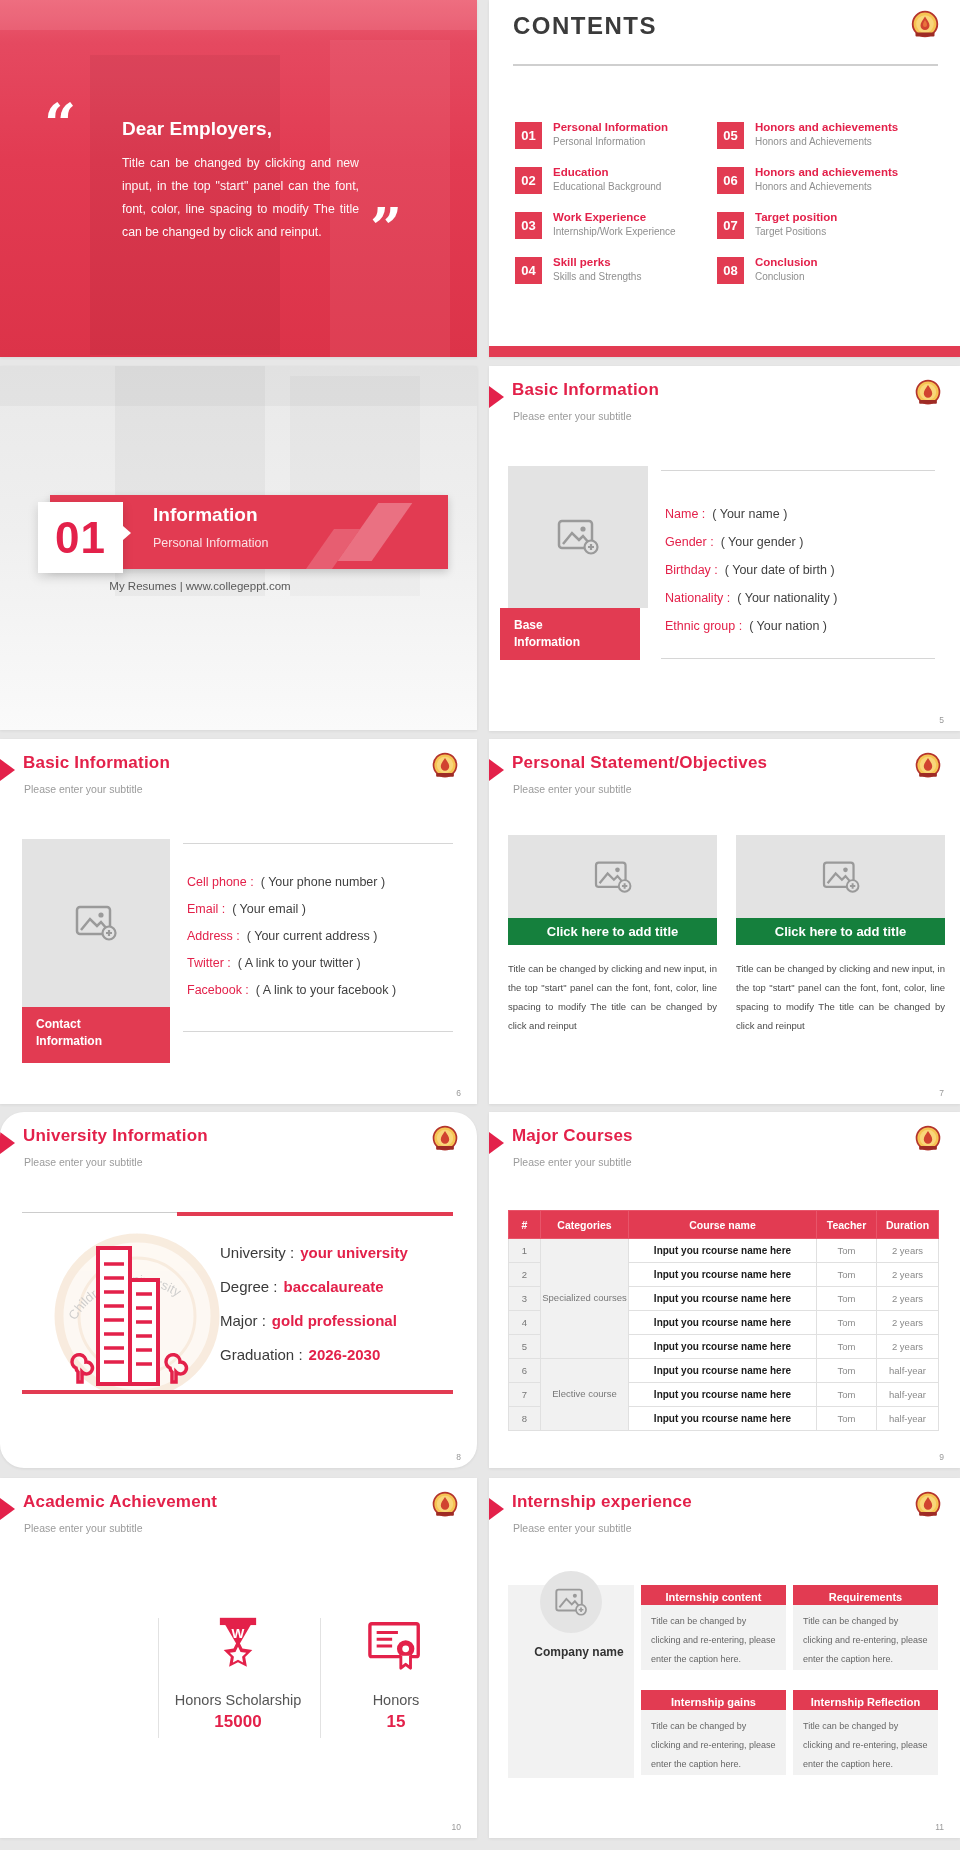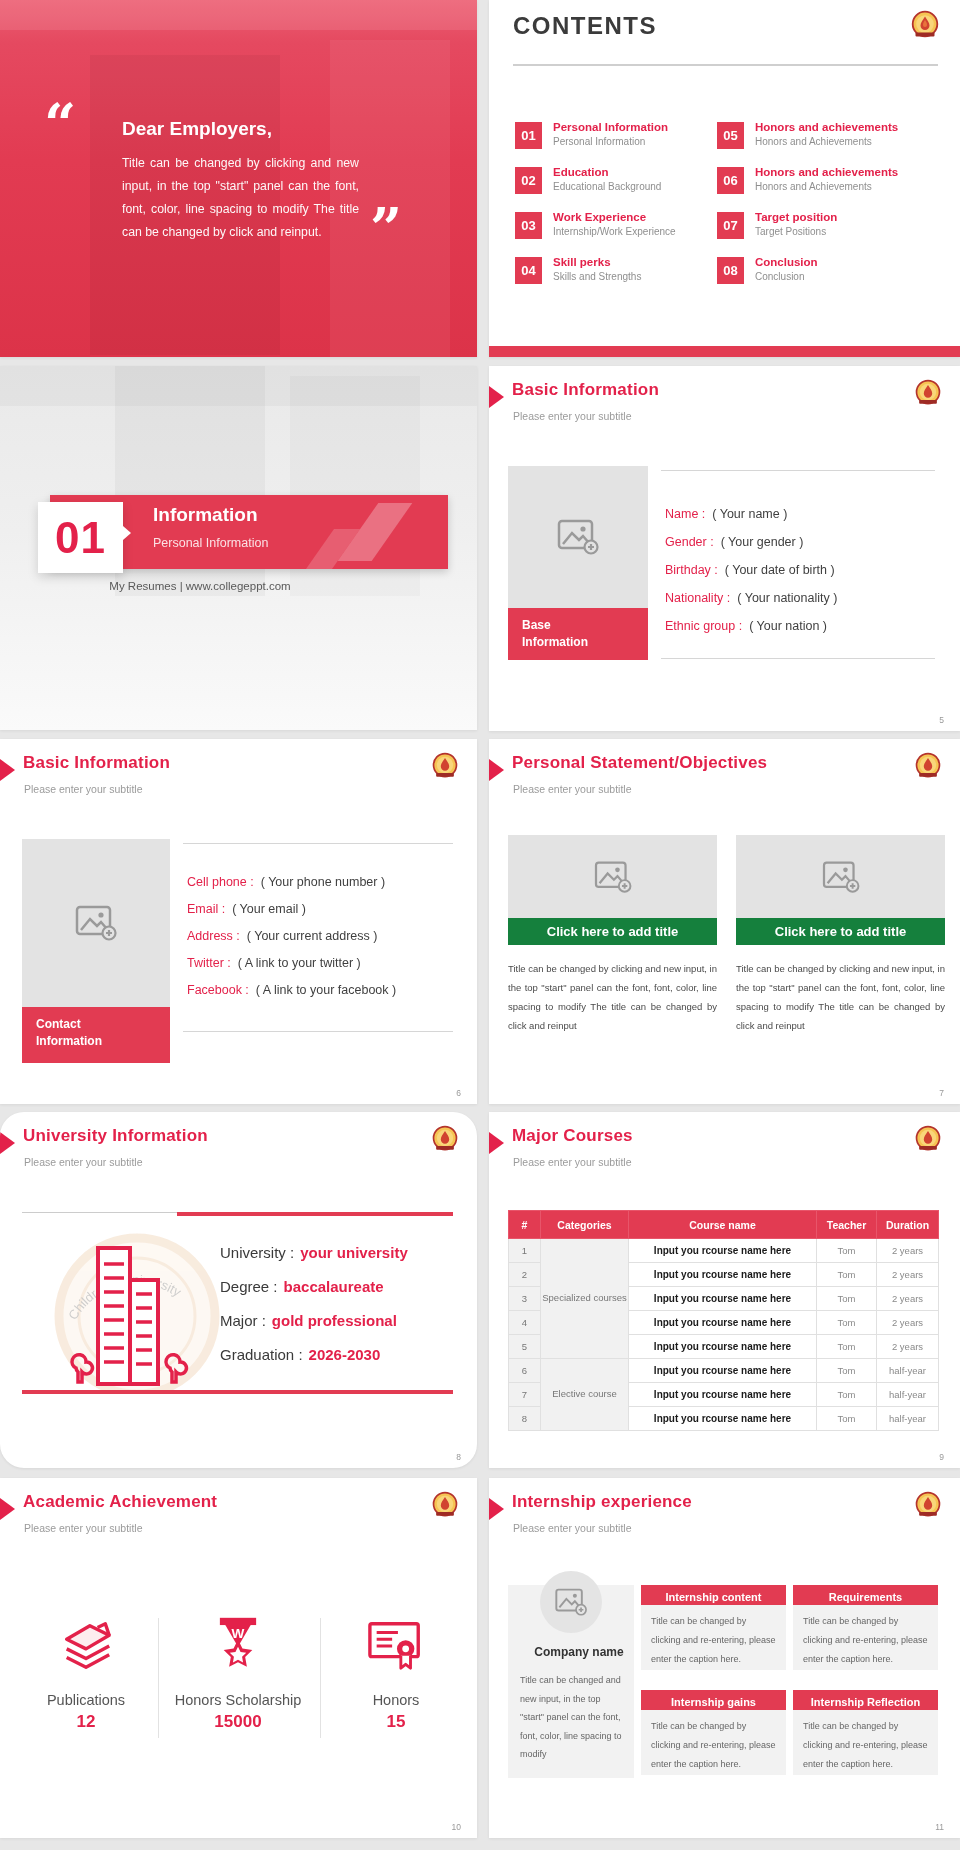--- a/index.html
+++ b/index.html
@@ -230,21 +230,21 @@
     </svg>
     <div class="ph-box" style="left:19px;top:100px;width:140px;height:142px;">
       <svg width="44" height="38" viewBox="0 0 44 38">
         <rect x="3" y="3" width="33" height="27" rx="3" fill="none" stroke="#9A9A9A" stroke-width="2.5"></rect>
         <circle cx="27" cy="11" r="2.6" fill="#9A9A9A"></circle>
         <path d="M7 26 L16 15 L23 22 L27 18 L33 25" fill="none" stroke="#9A9A9A" stroke-width="2.5"></path>
         <circle cx="35" cy="29" r="6.5" fill="#e3e3e3" stroke="#9A9A9A" stroke-width="2.2"></circle>
         <path d="M35 26 v6 M32 29 h6" stroke="#9A9A9A" stroke-width="2.2"></path>
       </svg>
     </div>
-    <div class="redbox" style="left:19px;top:242px;width:140px;height:52px;">
+    <div class="redbox" style="left:11px;top:242px;width:140px;height:52px;">
       <div>Base</div>
       <div>Information</div>
     </div>
     <div class="thinline" style="left:172px;top:104px;width:274px;"></div>
     <div class="fields" style="left:176px;top:134px;">
       <div class="frow"><span class="flabel">Name :</span><span class="fvalue">( Your name )</span></div>
       <div class="frow"><span class="flabel">Gender :</span><span class="fvalue">( Your gender )</span></div>
       <div class="frow"><span class="flabel">Birthday :</span><span class="fvalue">( Your date of birth )</span></div>
       <div class="frow"><span class="flabel">Nationality :</span><span class="fvalue">( Your nationality )</span></div>
       <div class="frow"><span class="flabel">Ethnic group :</span><span class="fvalue">( Your nation )</span></div>
@@ -452,30 +452,20 @@
   <div class="slide" id="sL5">
     <div class="hdr-arrow"></div>
     <div class="hdr-title">Academic Achievement</div>
     <div class="hdr-sub">Please enter your subtitle</div>
     <svg class="logo" viewBox="0 0 30 30">
       <circle cx="15" cy="14" r="12.3" fill="#F6C453" stroke="#B4332C" stroke-width="1.8"></circle>
       <circle cx="15" cy="14" r="8.8" fill="#F9D67A"></circle>
       <path d="M15 6.5 C12.5 10.5 10.5 12.5 10.5 15.5 a4.5 4.5 0 0 0 9 0 c0-3-2-5-4.5-9 z" fill="#D14330"></path>
       <rect x="5.5" y="22.5" width="19" height="4" rx="1" fill="#9E2B25"></rect>
     </svg>
-    <div class="a-item" style="left:16px;width:140px;">
-      <div class="a-icon"><svg width="62" height="58" viewBox="0 0 64 60">
-        <path d="M12 24 L36 10 L56 20 L32 34 Z" fill="#FDEDEF" stroke="#E3214A" stroke-width="3.5" stroke-linejoin="round"></path>
-        <path d="M44 12 L52 8 L56 20" fill="none" stroke="#E3214A" stroke-width="3.5" stroke-linejoin="round"></path>
-        <path d="M12 34 L32 44 L56 31" fill="none" stroke="#E3214A" stroke-width="3.5" stroke-linejoin="round"></path>
-        <path d="M12 43 L32 53 L56 40" fill="none" stroke="#E3214A" stroke-width="3.5" stroke-linejoin="round"></path>
-      </svg></div>
-      <div class="a-label">Publications</div>
-      <div class="a-value">12</div>
-    </div>
     <div class="a-div" style="left:158px;"></div>
     <div class="a-item" style="left:162px;width:152px;">
       <div class="a-icon"><svg width="58" height="58" viewBox="0 0 64 64">
         <rect x="12" y="2" width="40" height="8" fill="#E3214A"></rect>
         <path d="M18 10 L32 34 L46 10" fill="#E3214A"></path>
         <text x="32" y="24" text-anchor="middle" font-size="15" font-weight="bold" fill="#fff" font-family="Liberation Sans, sans-serif">W</text>
         <path d="M32 26 l4.9 9.9 10.9 1.6 -7.9 7.7 1.9 10.8 -9.8 -5.1 -9.8 5.1 1.9 -10.8 -7.9 -7.7 10.9 -1.6 z" fill="#E3214A"></path>
         <path d="M32 34 l2.8 5.7 6.3 .9 -4.6 4.4 1.1 6.2 -5.6 -3 -5.6 3 1.1 -6.2 -4.6 -4.4 6.3 -.9 z" fill="#fff"></path>
       </svg></div>
       <div class="a-label">Honors Scholarship</div>
@@ -510,21 +500,20 @@
       <div class="i-circle">
         <svg width="34" height="30" viewBox="0 0 44 38">
           <rect x="3" y="3" width="33" height="27" rx="3" fill="none" stroke="#9A9A9A" stroke-width="2.5"></rect>
           <circle cx="27" cy="11" r="2.6" fill="#9A9A9A"></circle>
           <path d="M7 26 L16 15 L23 22 L27 18 L33 25" fill="none" stroke="#9A9A9A" stroke-width="2.5"></path>
           <circle cx="35" cy="29" r="6.5" fill="#e4e4e4" stroke="#9A9A9A" stroke-width="2.2"></circle>
           <path d="M35 26 v6 M32 29 h6" stroke="#9A9A9A" stroke-width="2.2"></path>
         </svg>
       </div>
       <div class="i-cname">Company name</div>
-      <div class="i-cbody">Title can be changed and new input, in the top "start" panel can the font, font, color, line spacing to modify</div>
     </div>
     <div class="i-box" style="left:152px;top:107px;">
       <div class="i-bhead">Internship content</div>
       <div class="i-bbody">Title can be changed by clicking and re-entering, please enter the caption here.</div>
     </div>
     <div class="i-box" style="left:304px;top:107px;">
       <div class="i-bhead">Requirements</div>
       <div class="i-bbody">Title can be changed by clicking and re-entering, please enter the caption here.</div>
     </div>
     <div class="i-box" style="left:152px;top:212px;">

